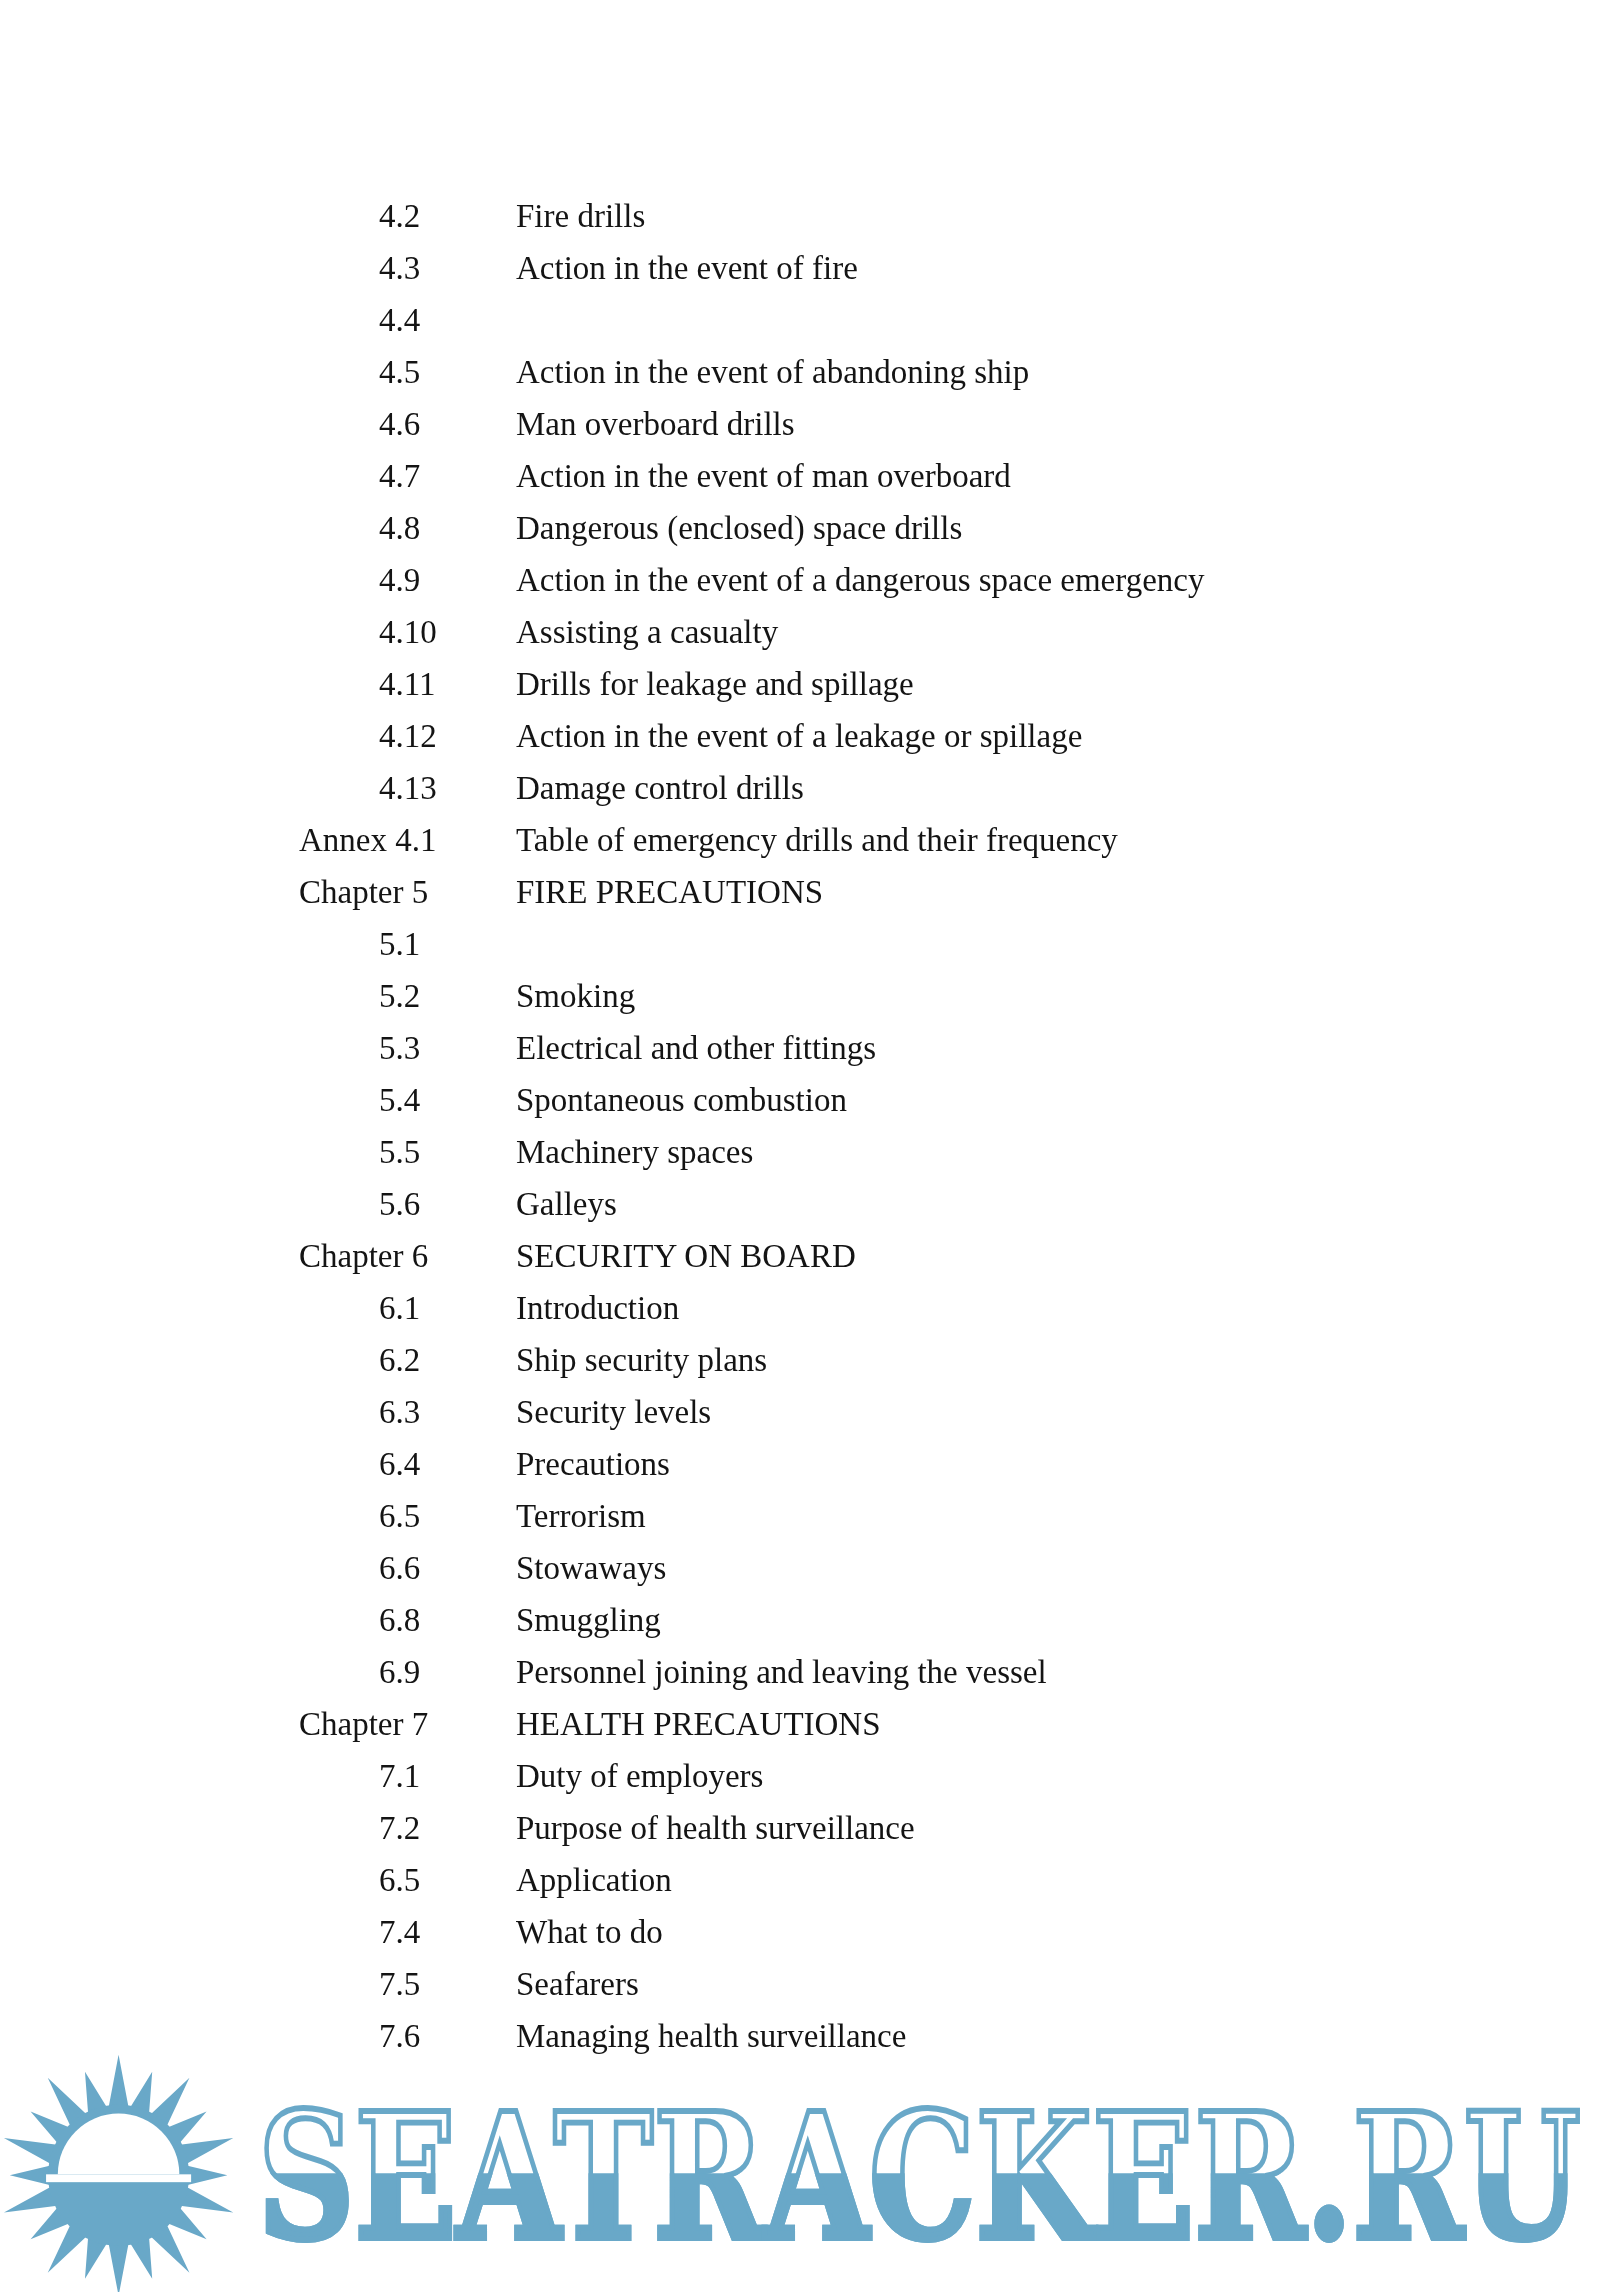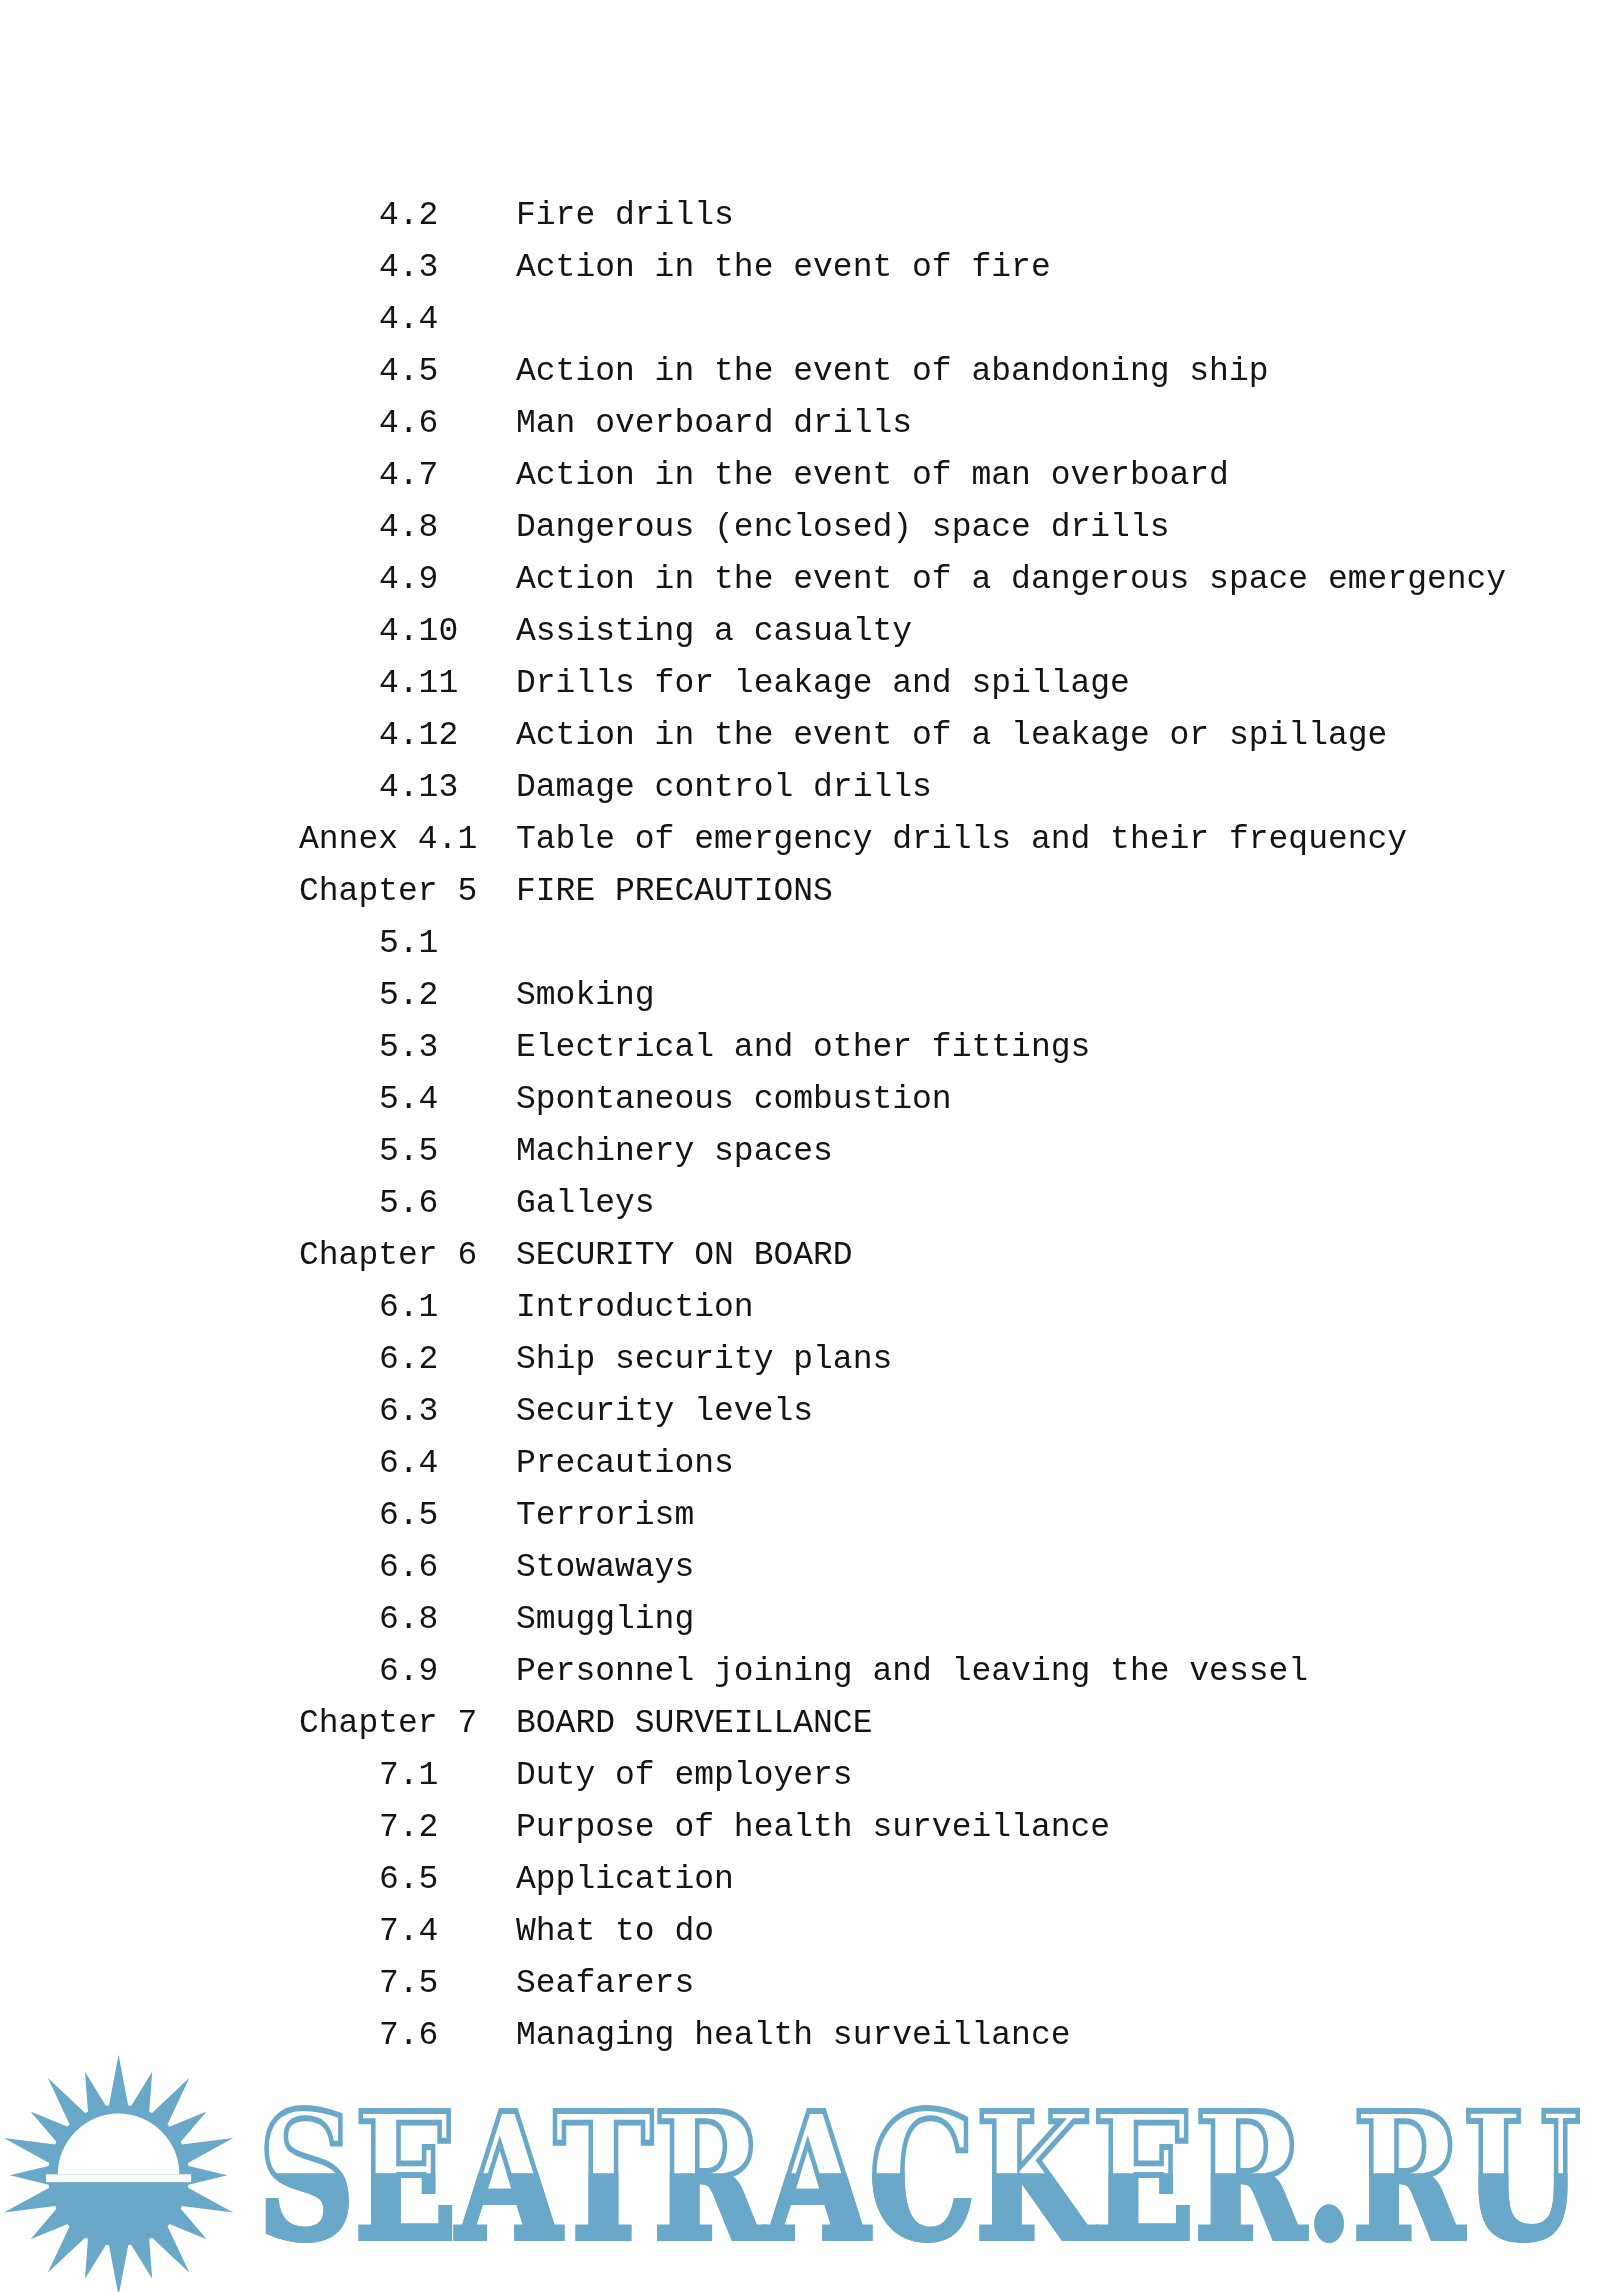--- a/index.html
+++ b/index.html
@@ -12,21 +12,20 @@
     background: #ffffff;
     overflow: hidden;
     font-family: "Liberation Serif", serif;
     color: var(--ink);
   }
   .toc-rows {
     position: absolute;
     left: 299px;
     top: 190px;
     right: 11px;
-    font-family: Liberation Mono, monospace;
   }
   .toc-row {
     display: flex;
     height: 52px;
     font-size: 33px;
     line-height: 52px;
     white-space: nowrap;
   }
   .toc-row .cell-label {
     flex: none;
@@ -211,21 +210,21 @@
       <span class="cell-title">Smuggling</span>
     </div>
 
     <div class="toc-row">
       <span class="cell-label">6.9</span>
       <span class="cell-title">Personnel joining and leaving the vessel</span>
     </div>
 
     <div class="toc-row chapter">
       <span class="cell-label">Chapter 7</span>
-      <span class="cell-title">BOARD SURVEILLANCE</span>
+      <span class="cell-title">HEALTH PRECAUTIONS</span>
     </div>
 
     <div class="toc-row">
       <span class="cell-label">7.1</span>
       <span class="cell-title">Duty of employers</span>
     </div>
 
     <div class="toc-row">
       <span class="cell-label">7.2</span>
       <span class="cell-title">Purpose of health surveillance</span>

